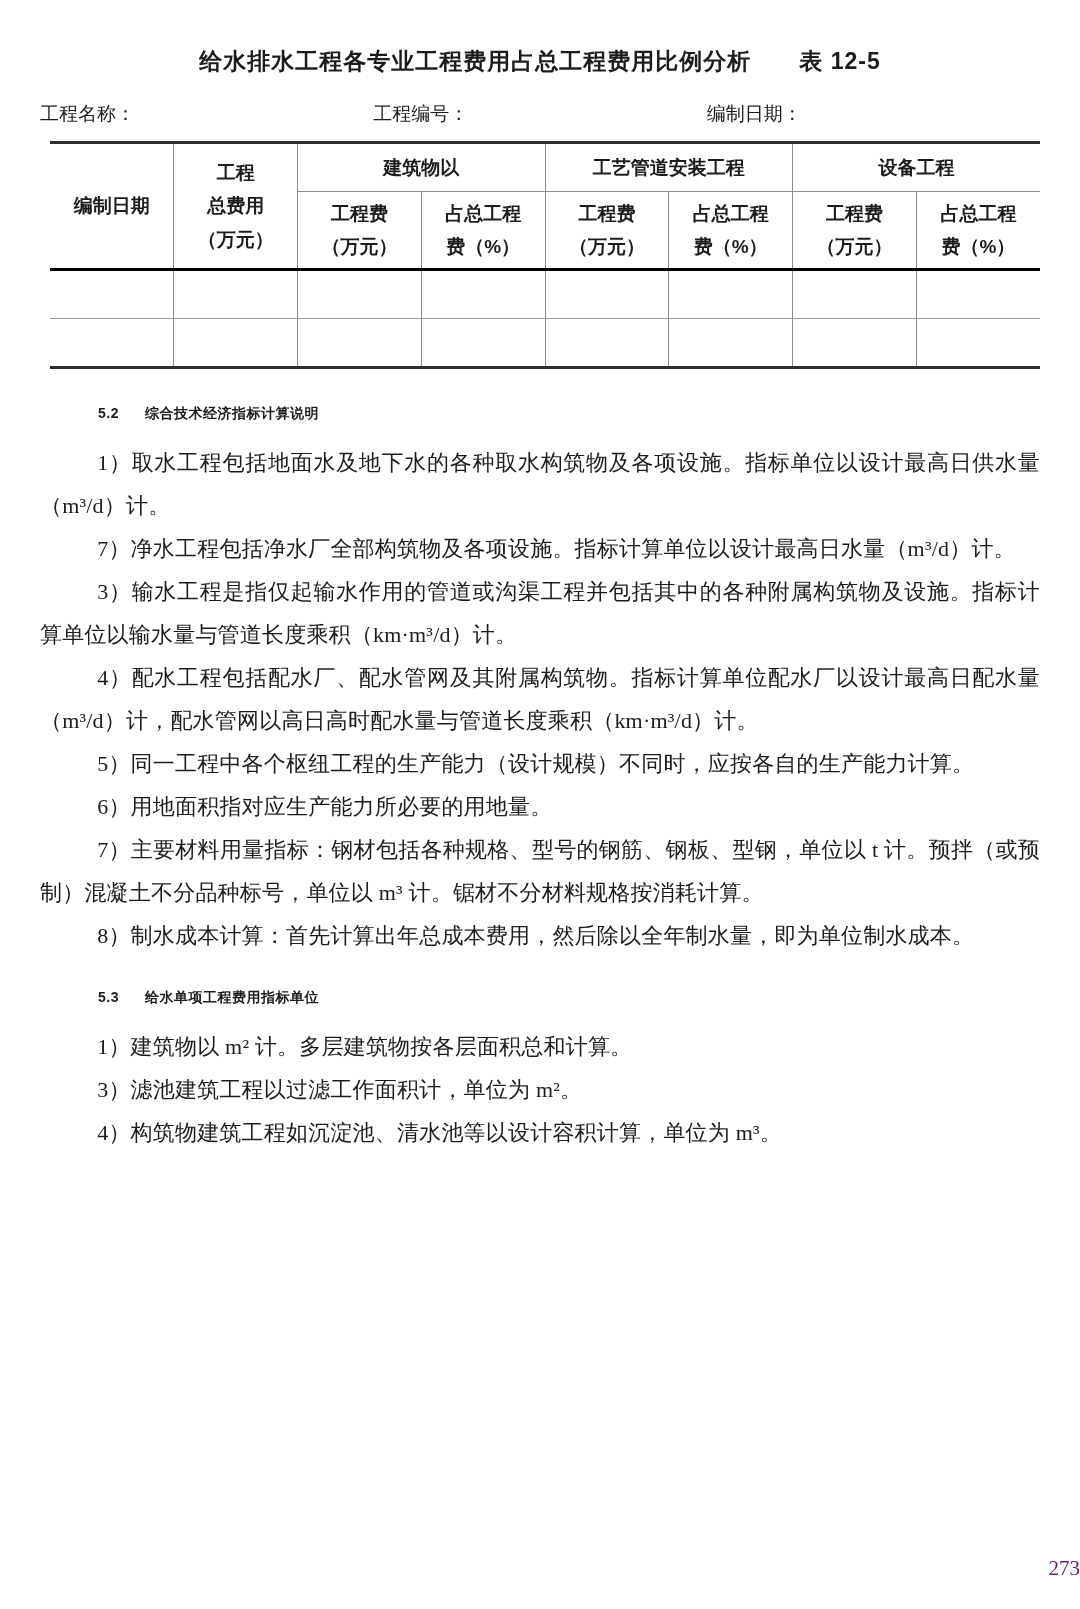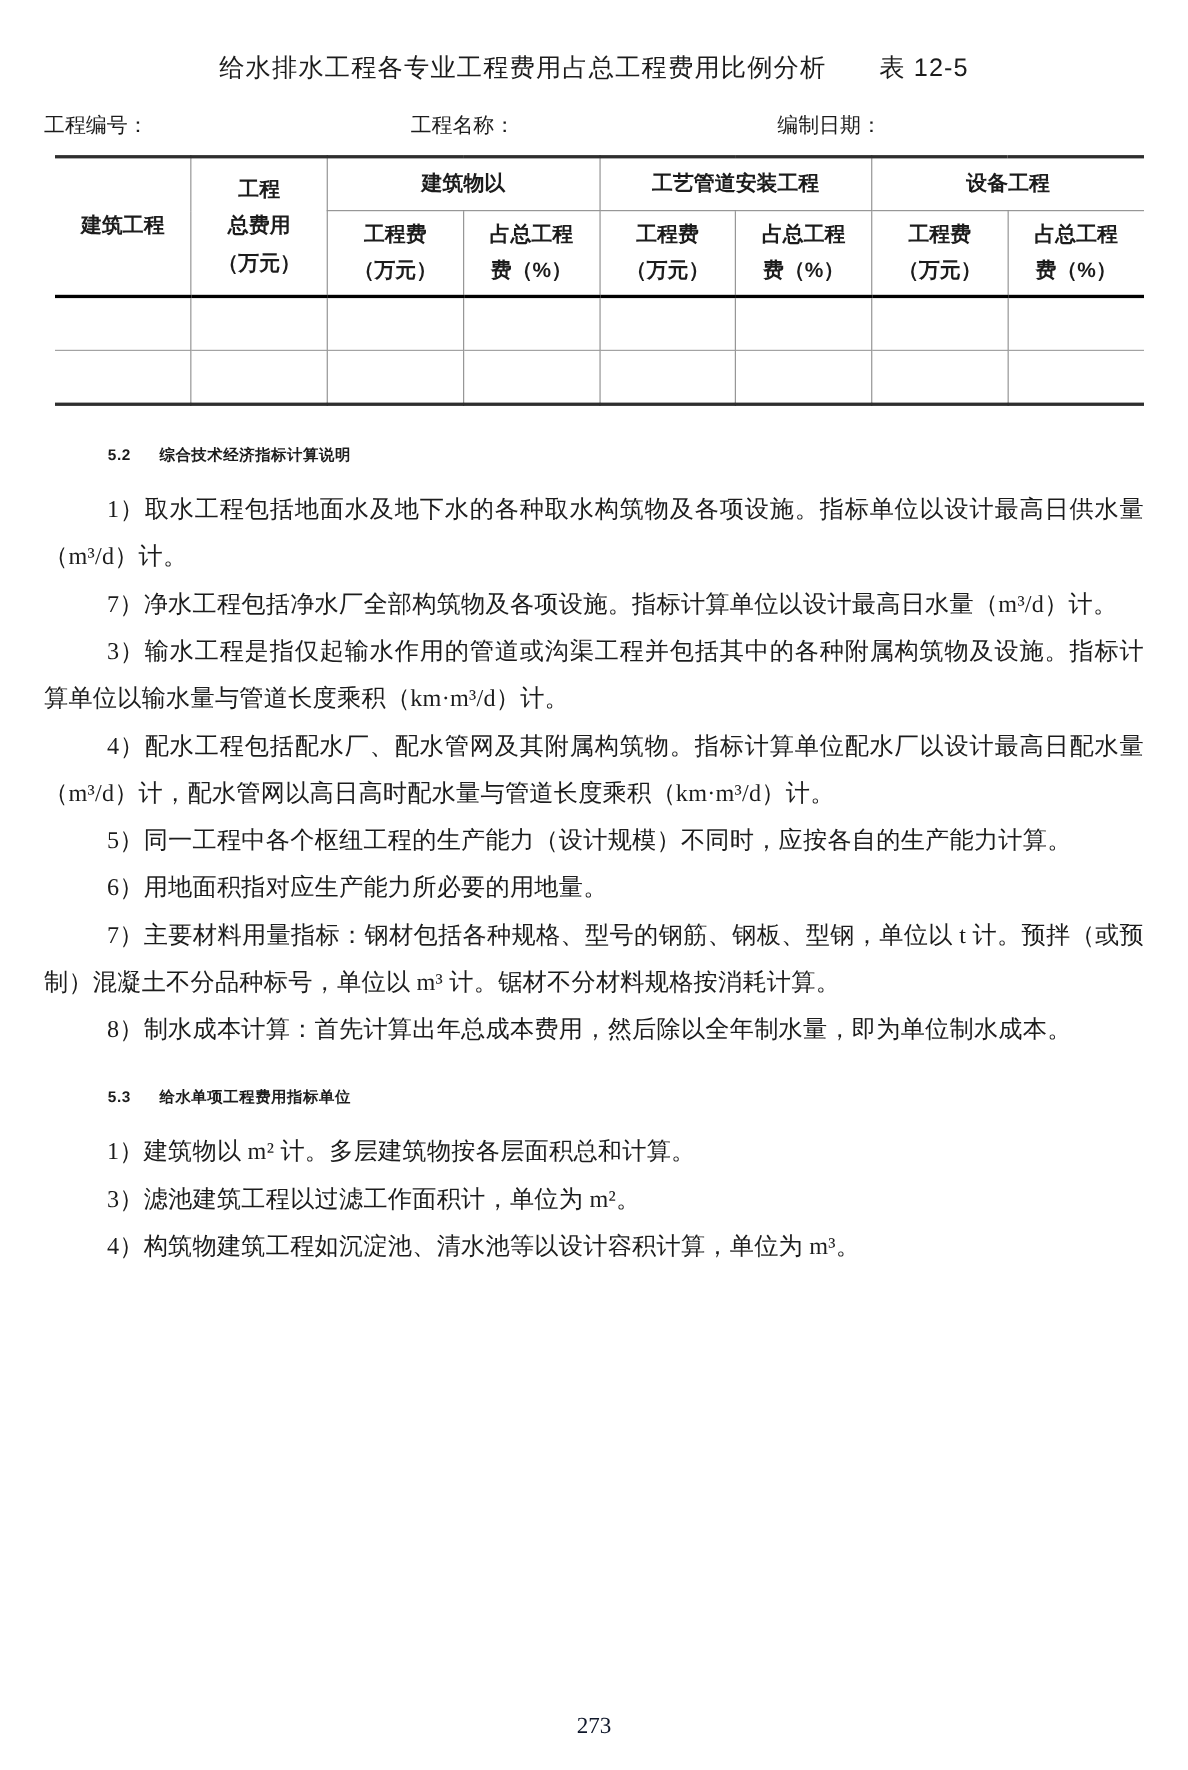--- a/index.html
+++ b/index.html
@@ -10,21 +10,21 @@
     font-family: "Liberation Serif", serif;
     position: relative;
     overflow: hidden;
   }
   .page { padding: 46px 40px 0 40px; box-sizing: border-box; }
 
   
   .title-row {
     display: flex; justify-content: center; align-items: flex-end; gap: 48px;
     font-family: "Liberation Sans", sans-serif;
-    font-weight: normal; font-size: 23px; letter-spacing: 1px;
+    font-weight: bold; font-size: 23px; letter-spacing: 1px;
   }
 
   
   .meta-row { display: flex; margin-top: 24px; font-size: 19px; }
   .meta-row span { flex: 1; }
 
   
   table.cost {
     width: 990px; margin: 14px 0 0 10px;
     border-collapse: collapse; table-layout: fixed;
@@ -57,53 +57,53 @@
   p.body {
     margin: 0; font-size: 22px; line-height: 43px;
     text-align: justify; text-indent: 2.6em;
     letter-spacing: 0.2px;
   }
   .sec53 { margin-top: 32px; }
 
   
   .pageno {
     position: absolute; left: 0; right: 0; top: 1556px;
-    text-align: center; font-size: 21px; color: #0f172a;
+    text-align: right; font-size: 21px; color: #701a75;
   }
 </style>
 </head>
 <body>
 
 <div class="page">
 
   <div class="title-row">
     <span>给水排水工程各专业工程费用占总工程费用比例分析</span>
     <span>表 12-5</span>
   </div>
 
   <div class="meta-row">
+    <span>工程名称：</span>
     <span>工程编号：</span>
-    <span>工程名称：</span>
     <span>编制日期：</span>
   </div>
 
   <table class="cost">
     <colgroup>
       <col style="width:12.5%">
         <col style="width:12.5%">
         <col style="width:12.5%">
         <col style="width:12.5%">
       <col style="width:12.5%">
         <col style="width:12.5%">
         <col style="width:12.5%">
         <col style="width:12.5%">
     </colgroup>
     <thead>
       <tr>
-        <th rowspan="2">建筑工程</th>
+        <th rowspan="2">编制日期</th>
         <th rowspan="2">工程
 总费用
 （万元）</th>
         <th colspan="2" class="group">建筑物以</th>
         <th colspan="2" class="group">工艺管道安装工程</th>
         <th colspan="2" class="group">设备工程</th>
       </tr>
       <tr>
         <th class="sub">工程费
 （万元）</th>

